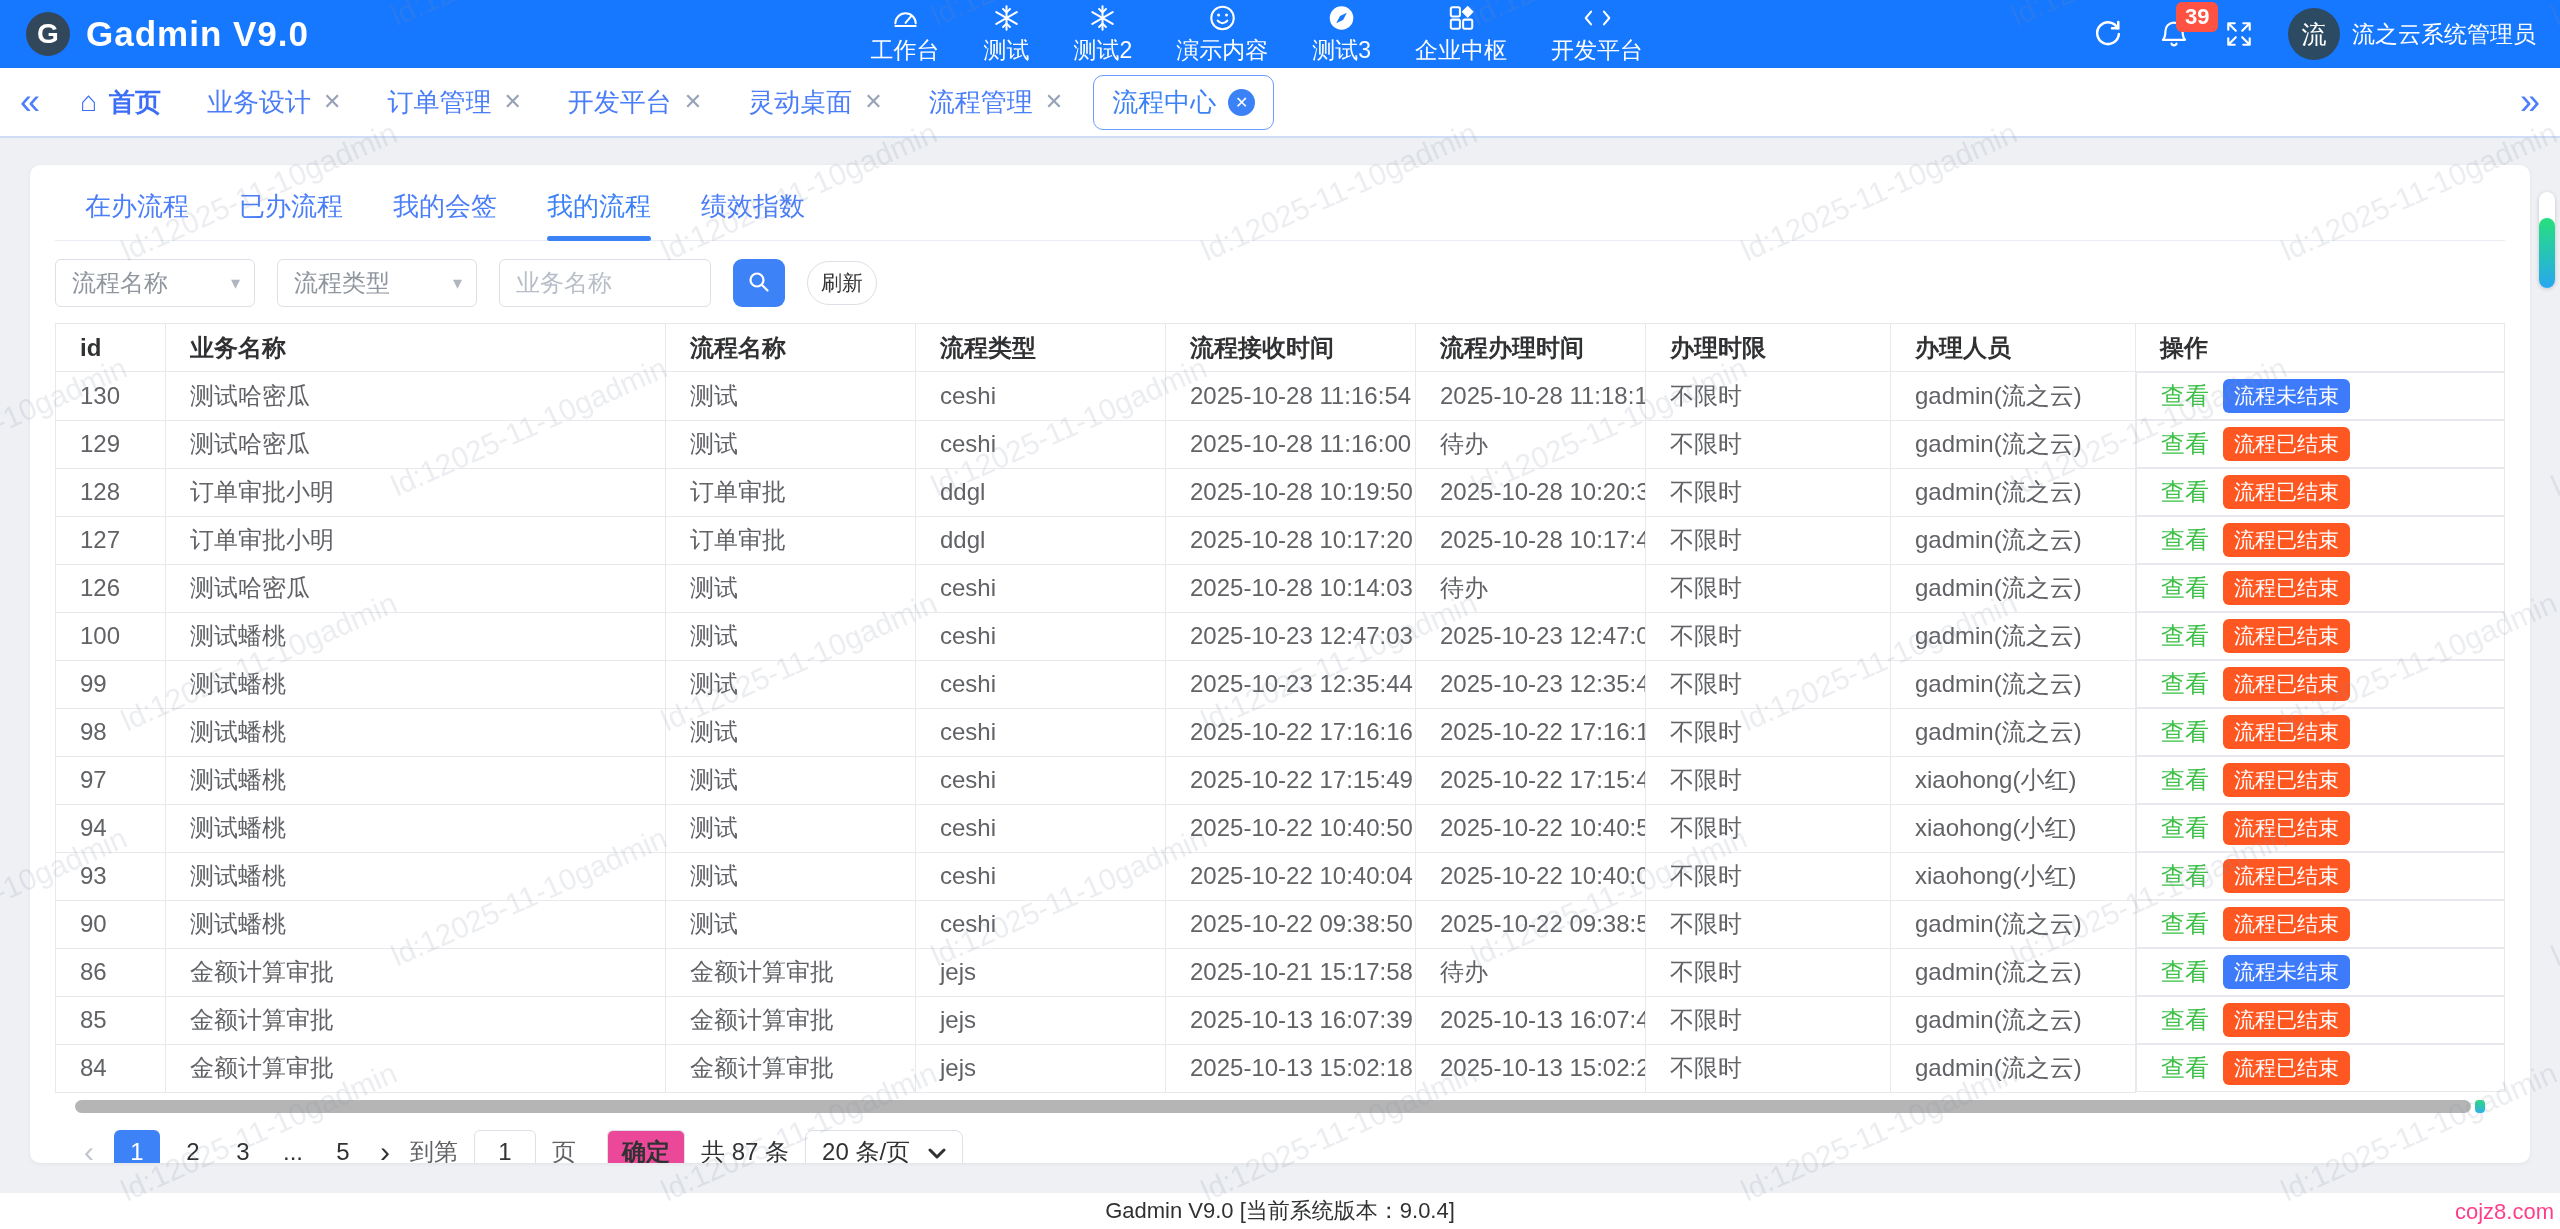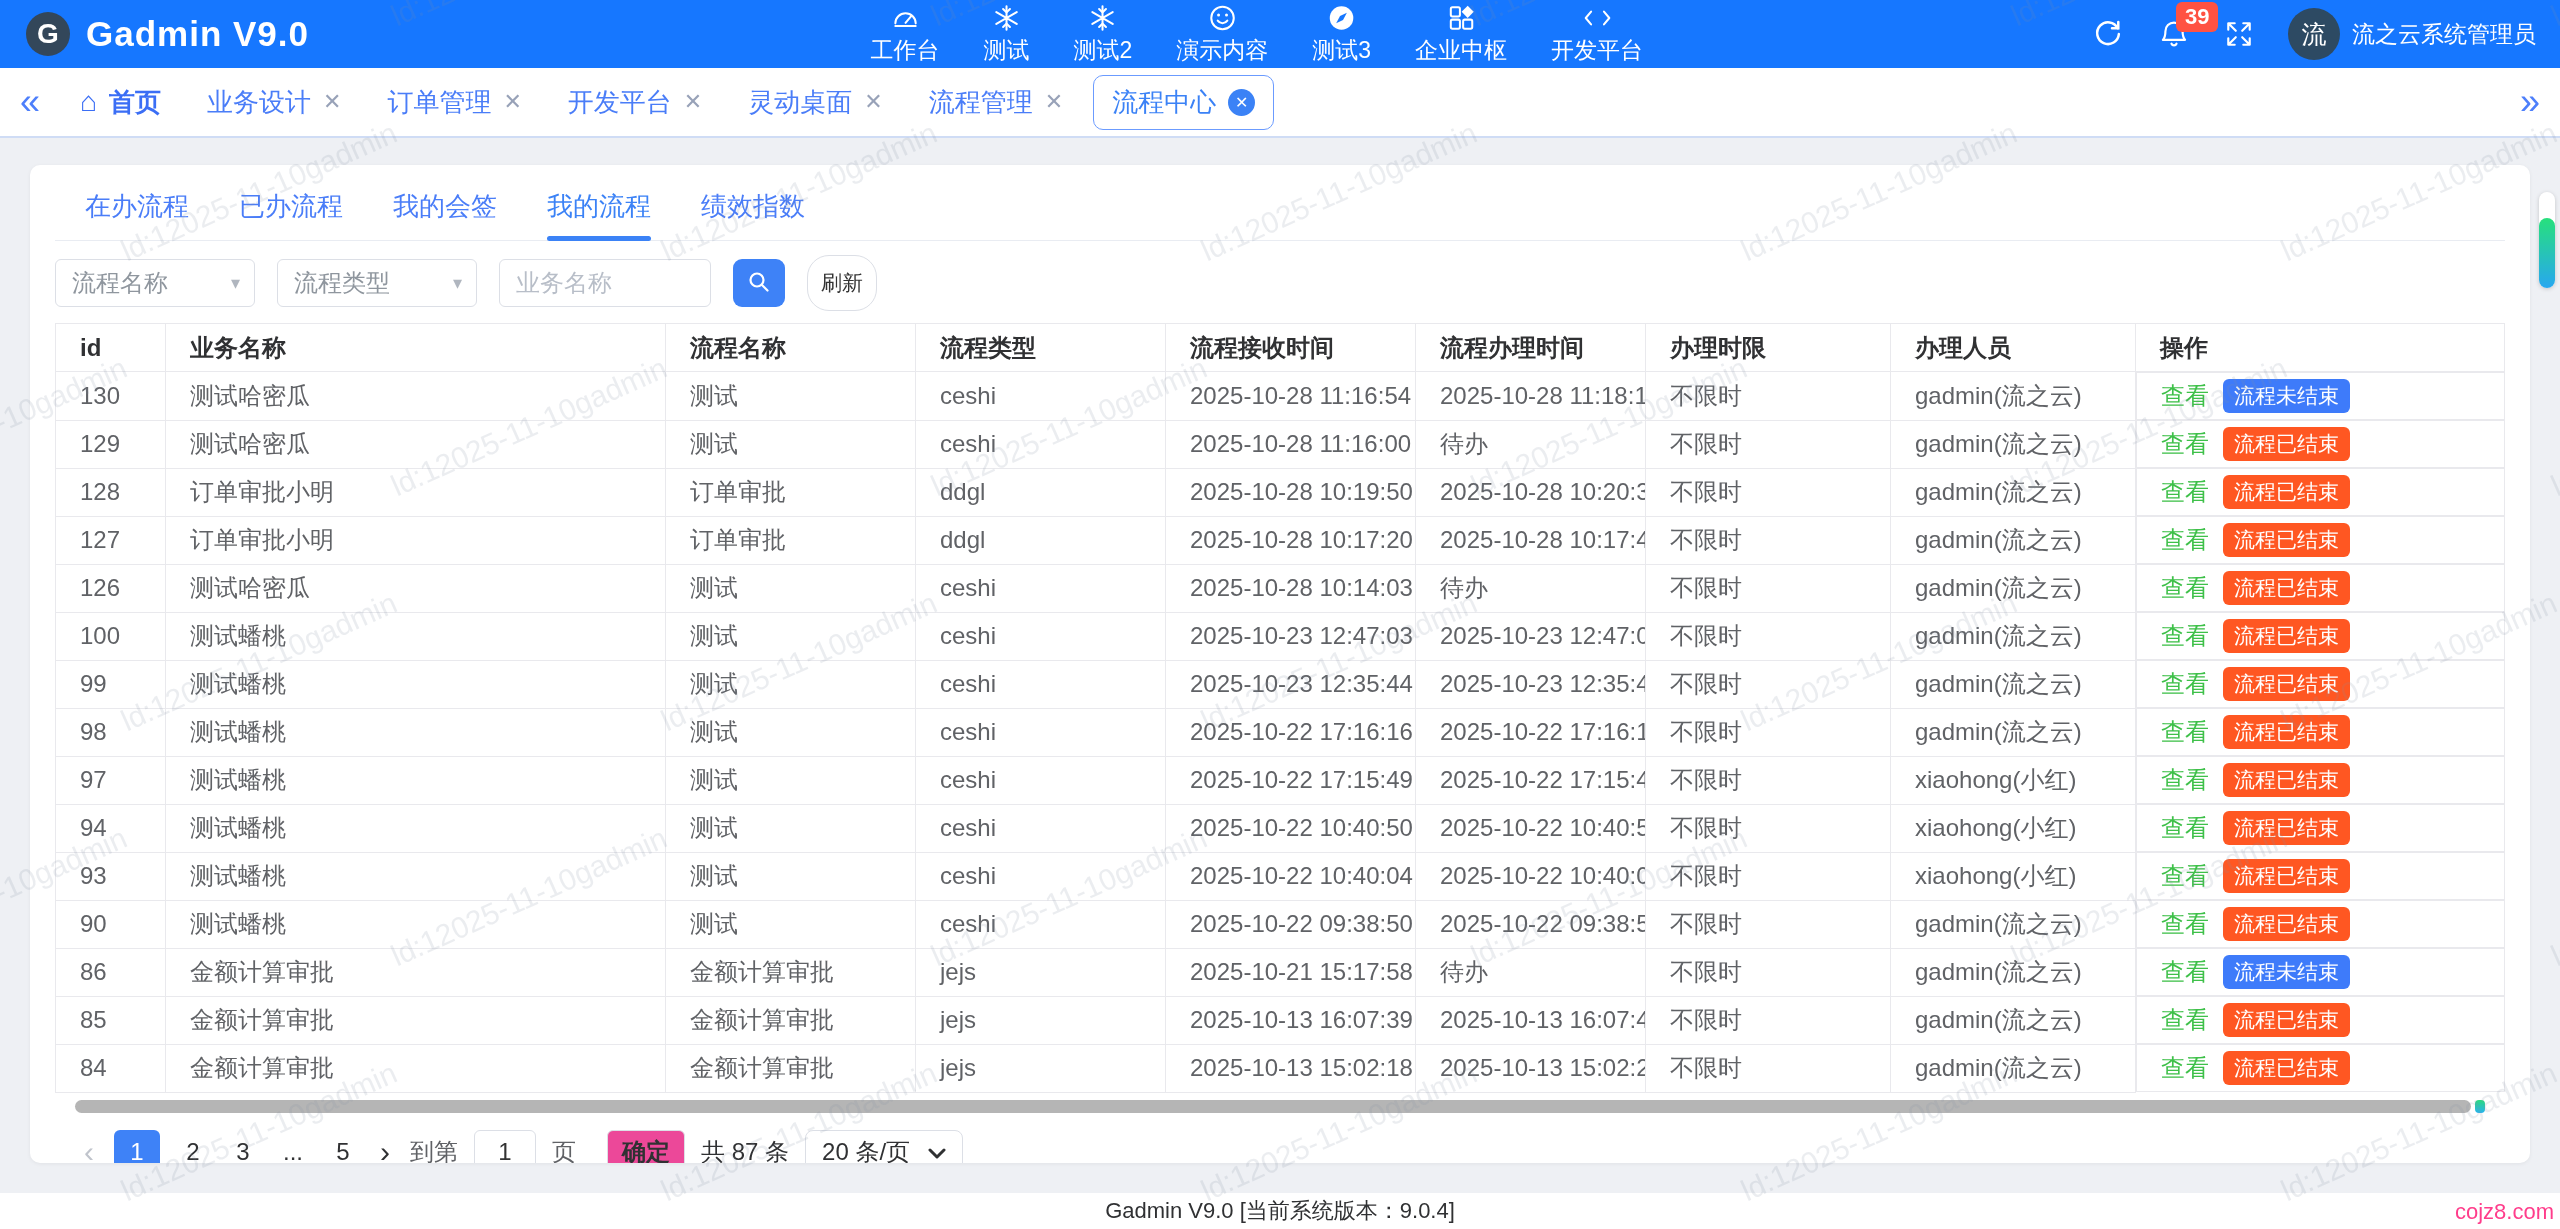--- a/index.html
+++ b/index.html
@@ -48,21 +48,21 @@
   .subtab.active::after { content:""; position:absolute; left:0; right:0; bottom:-1px; height:5px; background:#3b82f6; border-radius:3px; }
 
   .filters { display:flex; align-items:center; gap:22px; margin-top:18px; height:48px; }
   .fselect { width:200px; height:48px; border:1px solid #dcdfe6; border-radius:6px; display:flex; align-items:center;
     justify-content:space-between; padding:0 14px 0 16px; font-size:24px; color:#8f969e; cursor:pointer; background:#fff; }
   .fselect .caret { color:#b0b6bf; font-size:18px; }
   .finput { width:212px; height:48px; border:1px solid #dcdfe6; border-radius:6px; padding:0 16px; font-size:24px; color:#333; background:#fff; }
   .finput::placeholder { color:#b8bec8; }
   .search-btn { width:52px; height:48px; border:none; border-radius:9px; background:#3e82f7; display:flex; align-items:center;
     justify-content:center; cursor:pointer; }
-  .refresh-btn { height:56px; padding:0 13px; background:#fff; border:1px solid #dcdfe6; border-radius:22px; font-size:21px;
+  .refresh-btn { height:44px; padding:0 13px; background:#fff; border:1px solid #dcdfe6; border-radius:22px; font-size:21px;
     color:#333; cursor:pointer; }
 
   
   table { width:100%; border-collapse:collapse; table-layout:fixed; margin-top:16px; }
   th, td { border:1px solid #e9e9ed; height:48px; padding:0 10px 0 24px; text-align:left; font-size:24px;
     overflow:hidden; white-space:nowrap; }
   th { color:#303133; font-weight:bold; }
   td { color:#606266; }
   td.op-cell { display:flex; align-items:center; gap:14px; border-left:1px solid #e9e9ed; }
   .view-link { color:#3ec049; cursor:pointer; }

